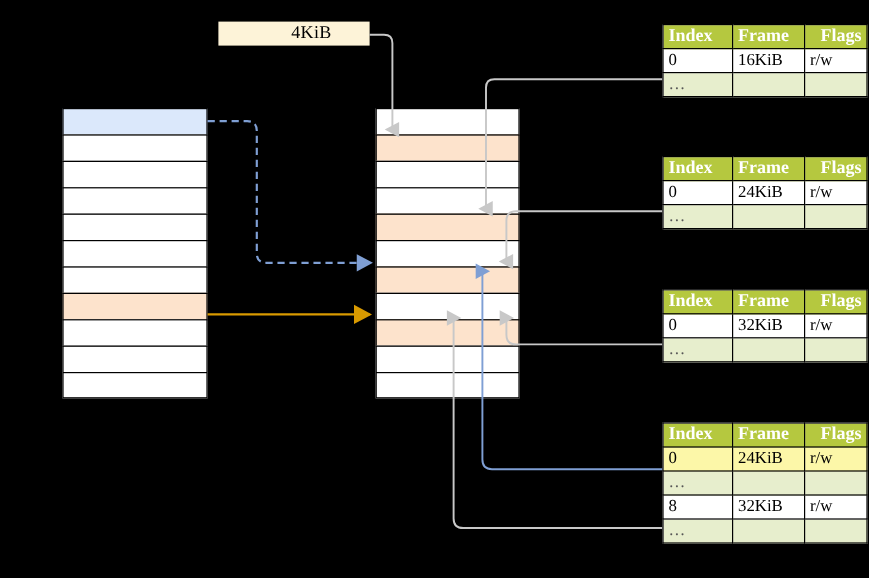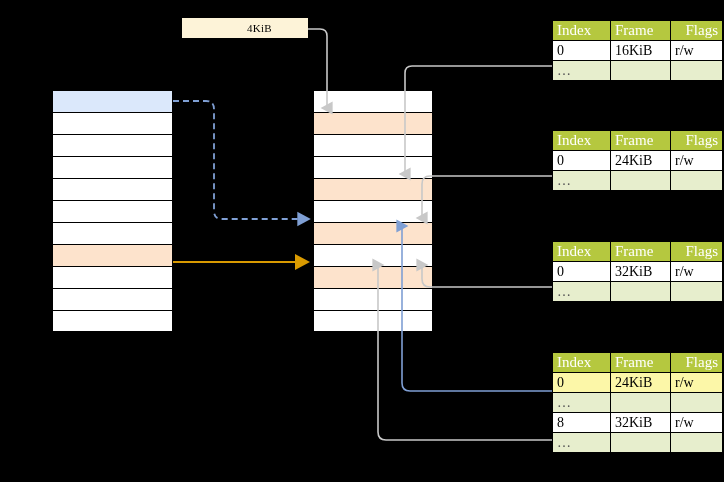--- a/index.html
+++ b/index.html
@@ -9,30 +9,30 @@
   
   .col{position:absolute;box-sizing:border-box;}
   .cell{box-sizing:border-box;background:#fff;border:1px solid #000;
         border-bottom:none;height:22px;}
   .cell:last-child{border-bottom:1px solid #000;}
   .cell.blue{background:#dbe8fb;}
   .cell.orange{background:#fde3cc;}
 
   
   .chip{position:absolute;box-sizing:border-box;background:#fdf3d8;
-        color:#000;font-size:11px;text-align:center;line-height:20px;
+        color:#000;font-size:15px;text-align:center;line-height:20px;
         letter-spacing:.3px;padding-left:29px;}
 
   
   .ptable{position:absolute;border-collapse:collapse;
           border:1px solid #000;background:#fff;}
   .ptable td,.ptable th{border:1px solid #000;height:20px;padding:0 4px;
           font-size:14px;font-weight:normal;color:#000;text-align:left;
           white-space:nowrap;box-sizing:border-box;}
-  .ptable th{background:#b5c83f;color:#fff;font-weight:normal;font-size:15px;}
+  .ptable th{background:#b5c83f;color:#fff;font-weight:bold;font-size:15px;}
   .ptable td.w1{width:58px;}
   .ptable td.w2{width:60px;}
   .ptable td.w3{width:52px;}
   .ptable th.w1{width:58px;}
   .ptable th.w2{width:60px;}
   .ptable th.w3{width:52px;text-align:right;}
   .ptable tr.ell td{background:#e7eecd;color:#555;}
   .hl{background:#fcf7a8 !important;}
 
   svg.wires{position:absolute;left:0;top:0;width:724px;height:482px;

